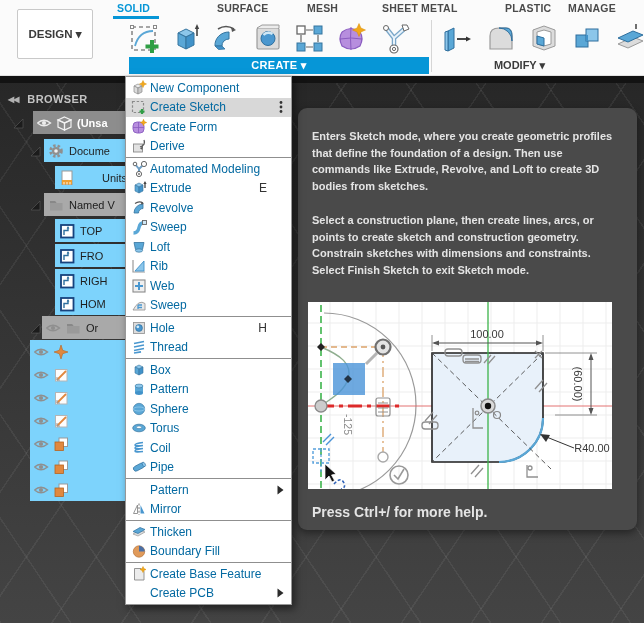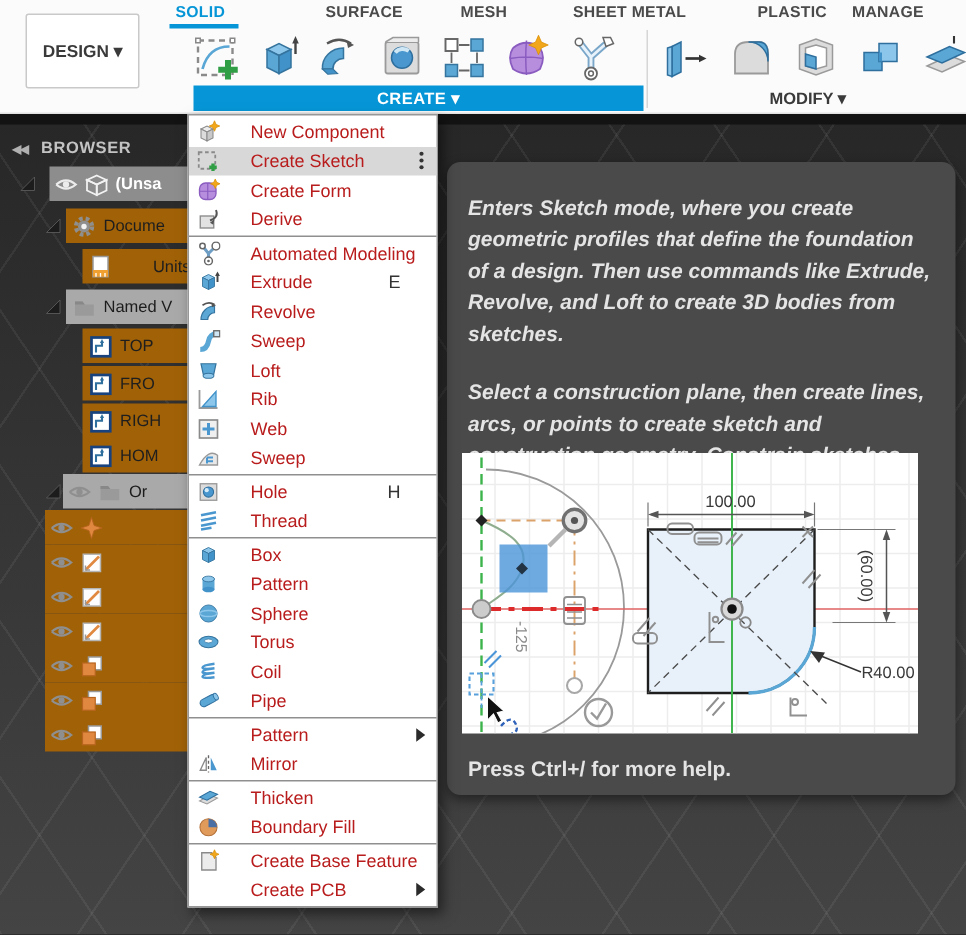--- a/index.html
+++ b/index.html
@@ -23,52 +23,52 @@
       font-size:11.5px;font-weight:bold;color:#3a3a3a;cursor:default;}
   .tab{position:absolute;top:2px;height:15px;font-size:10.5px;font-weight:bold;color:#4a4a4a;
        letter-spacing:.2px;white-space:nowrap;}
   .tab.active{color:#0696d7;}
   #tab-underline{position:absolute;left:113px;top:16px;width:46px;height:3px;background:#0696d7;}
   .tool-icon{position:absolute;top:20px;width:36px;height:36px;display:flex;align-items:center;justify-content:center;}
   #toolbar-divider{position:absolute;left:431px;top:20px;width:1px;height:52px;background:#d6d6d6;}
   #create-bar{position:absolute;left:129px;top:57px;width:300px;height:17px;background:#0696d7;
       color:#ffffff;font-size:11px;font-weight:bold;display:flex;align-items:center;justify-content:center;
       letter-spacing:.3px;}
-  #modify-bar{position:absolute;left:433px;top:57px;width:211px;height:17px;color:#3a3a3a;
+  #modify-bar{position:absolute;left:414px;top:57px;width:211px;height:17px;color:#3a3a3a;
       font-size:11px;font-weight:bold;display:flex;align-items:center;justify-content:center;}
 
   
   #browser-header{position:absolute;left:8px;top:90px;height:18px;display:flex;align-items:center;
       color:#c3c3c3;font-size:11px;font-weight:bold;letter-spacing:.4px;}
   #browser-header .dbl{font-size:8px;margin-right:9px;color:#b0b0b0;letter-spacing:-1px;}
   .brow{position:absolute;display:flex;align-items:center;overflow:hidden;}
-  .brow.plain{background:#a16207;color:#1e1e1e;}
+  .brow.plain{background:#7dd3fc;color:#1e1e1e;}
   .brow.selected{background:#8d8d8d;color:#ffffff;}
   .brow.group{background:#a9a9a9;color:#1c1c1c;}
   .brow .lbl{font-size:11px;margin-left:5px;white-space:nowrap;}
   .brow.selected .lbl{font-weight:bold;}
   .expander{position:absolute;width:13px;height:13px;}
   .beye{margin-left:3px;flex:none;display:flex;}
   .bicon{margin-left:4px;flex:none;display:flex;}
 
   
   #create-menu{position:absolute;left:125px;top:76px;width:167px;background:#ffffff;
       border:1px solid #979797;box-shadow:3px 4px 8px rgba(0,0,0,.5);padding:1px 0;}
   .mi{position:relative;height:19.5px;display:flex;align-items:center;}
   .mi.hl{background:#d8d8d8;}
   .mi .ic{width:16px;height:16px;margin-left:5px;flex:none;display:flex;}
-  .mi .ml{font-size:12px;color:#b91c1c;margin-left:20px;white-space:nowrap;flex:1;}
+  .mi .ml{font-size:12px;color:#0369a1;margin-left:3px;white-space:nowrap;flex:1;}
   .mi .sc{font-size:12px;color:#333333;position:absolute;right:24px;}
   .mi .tr{position:absolute;right:7px;display:flex;align-items:center;}
   .msep{height:1px;background:#8f8f8f;margin:1px 0;}
 
   
   #tooltip{position:absolute;left:298px;top:108px;width:339px;height:422px;background:#4a4a4a;
       border-radius:9px;box-shadow:0 3px 8px rgba(0,0,0,.45);padding:20px 14px 0 14px;}
-  #tooltip p{margin:0 0 18px 0;font-size:14px;font-weight:bold;color:#e4e4e4;line-height:1.5;font-style:italic;}
+  #tooltip p{margin:0 0 18px 0;font-size:11px;font-weight:bold;color:#e4e4e4;line-height:1.5;}
   #tooltip-image{position:absolute;left:10px;top:194px;width:304px;height:187px;background:#ffffff;overflow:hidden;}
   #tooltip-help{position:absolute;left:14px;top:396px;font-size:14px;font-weight:bold;color:#e4e4e4;}
   svg text{font-family:"Liberation Sans",sans-serif;}
 </style>
 </head>
 <body>
 
 <div id="app">
 
   <div id="viewport"></div>

